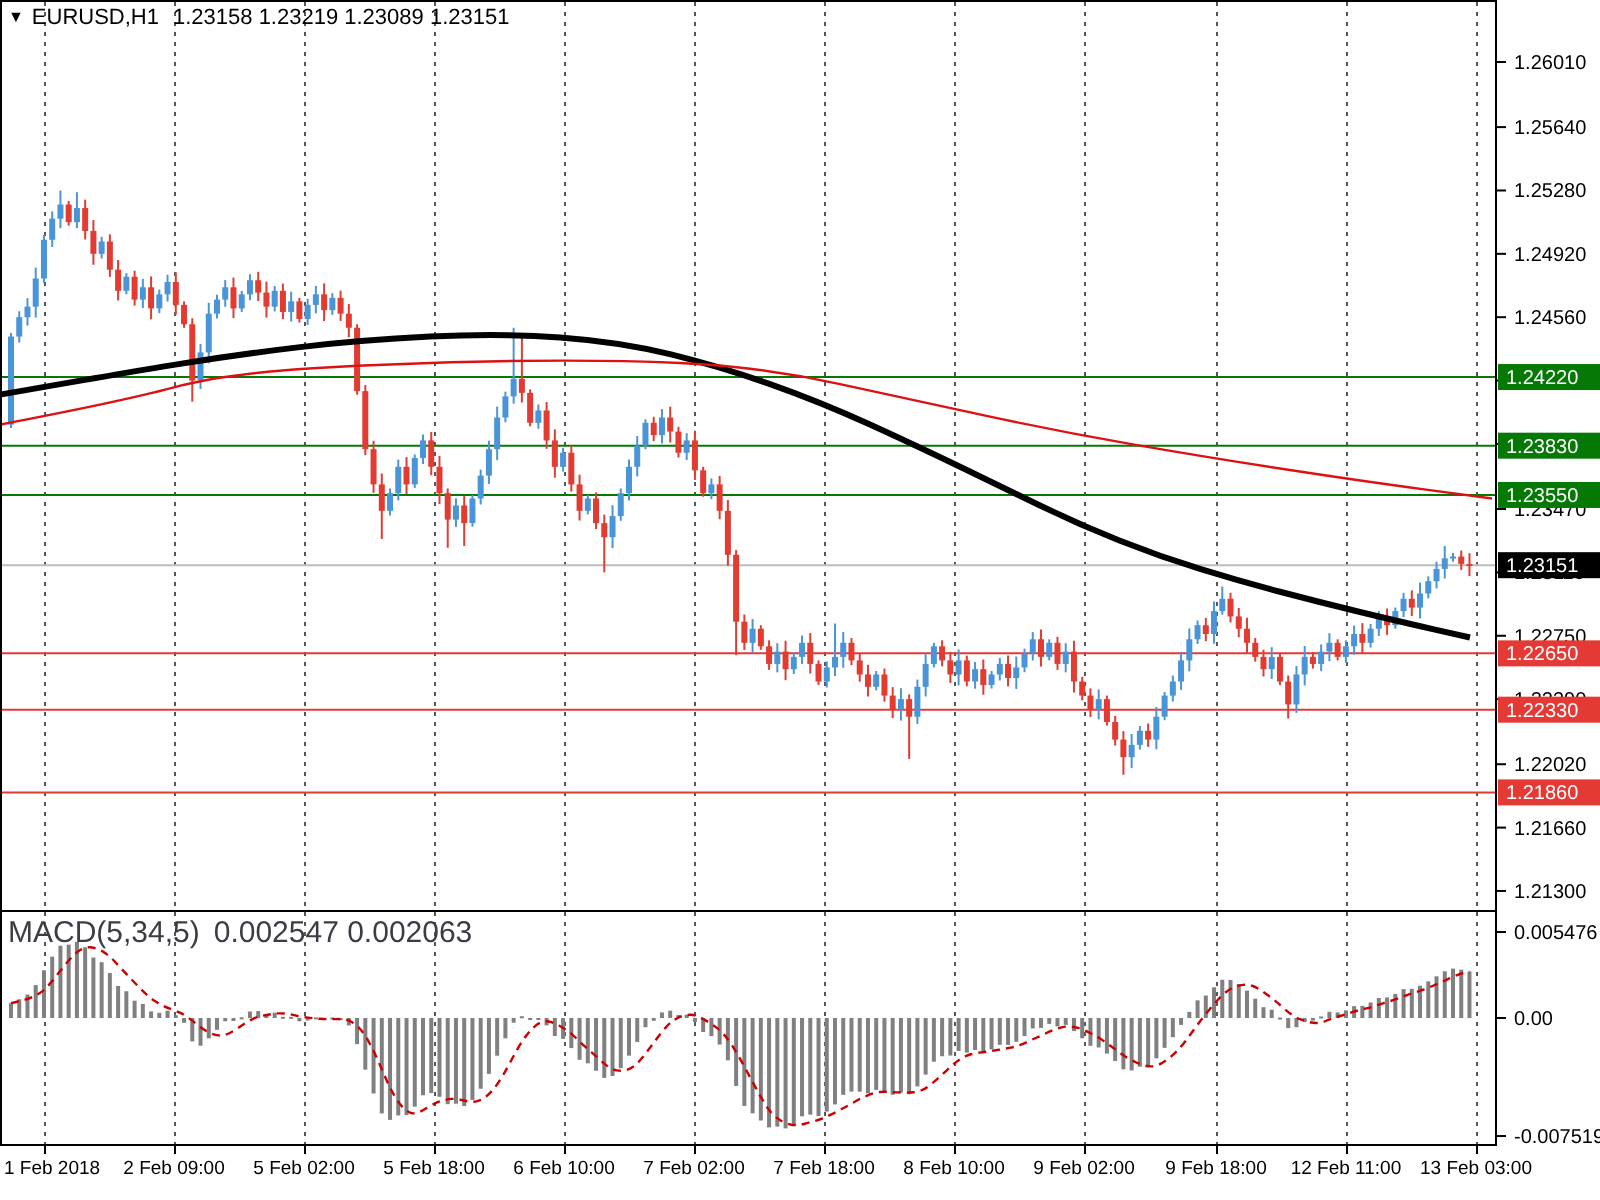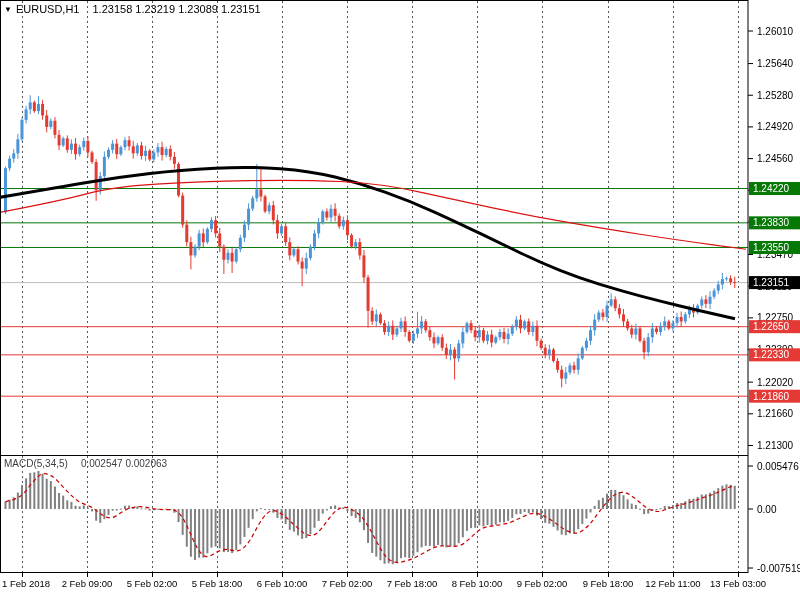--- a/index.html
+++ b/index.html
@@ -2,22 +2,22 @@
 <html><head>
 <meta charset="utf-8">
 <style>
   html,body{margin:0;padding:0;background:#fff;}
   #window{position:relative;width:800px;height:600px;background:#fff;overflow:hidden;
           font-family:"Liberation Sans",sans-serif;}
   #chart-svg{position:absolute;left:0;top:0;}
   .overlay{position:absolute;z-index:5;color:#000;white-space:nowrap;}
   #main-title{left:4px;top:3px;font-size:11px;}
   #main-title .tri{font-size:8px;vertical-align:1px;margin-right:4px;}
-  #macd-title{left:4px;top:458px;font-size:10px;color:#3c3c46;}
-  .sp{margin-left:13px;}
+  #macd-title{left:4px;top:458px;font-size:15px;color:#3c3c46;}
+  .sp{margin-left:7px;}
 </style>
 </head>
 <body>
 
 <div id="window">
   <svg id="chart-svg" width="800" height="600">
       <defs>
         <clipPath id="mainClip">
           <rect x="1" y="1" width="746" height="453.5"></rect>
         </clipPath>

